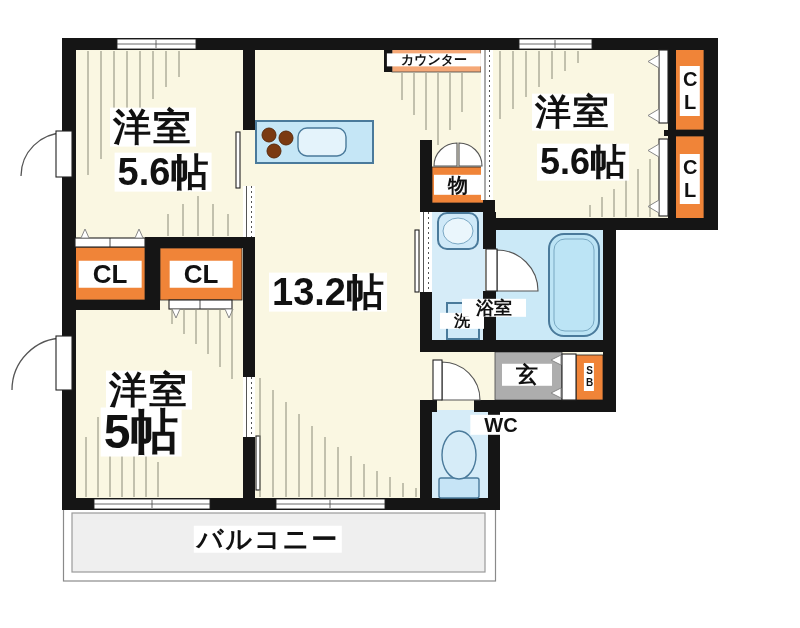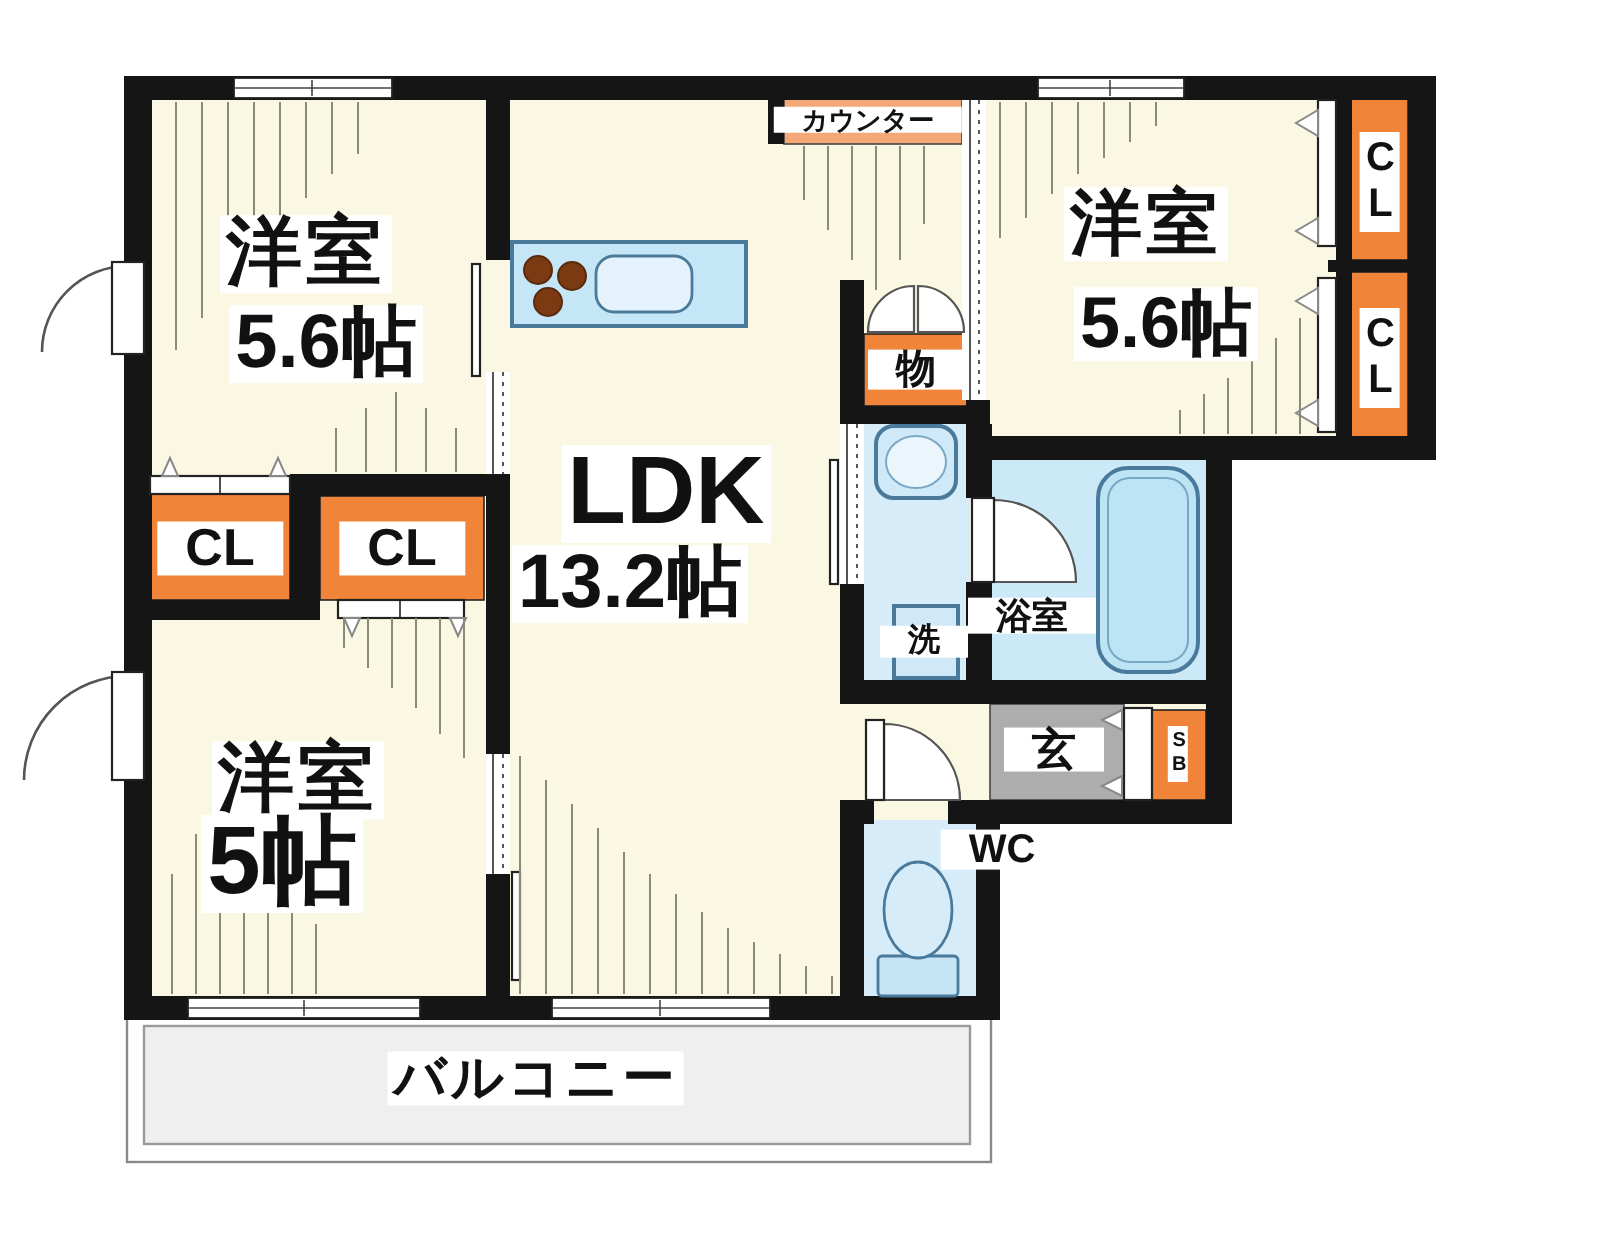--- a/index.html
+++ b/index.html
@@ -192,30 +192,29 @@
 
   <div class="lbl" style="left:153px;top:127px;font-size:38px;letter-spacing:2px;">洋室</div>
   <div class="lbl" style="left:163px;top:172px;font-size:38px;">5.6帖</div>
 
   <div class="lbl" style="left:573px;top:112px;font-size:36px;letter-spacing:2px;">洋室</div>
   <div class="lbl" style="left:583px;top:162px;font-size:36px;">5.6帖</div>
 
   <div class="lbl" style="left:149px;top:390px;font-size:38px;letter-spacing:2px;">洋室</div>
   <div class="lbl" style="left:141px;top:432px;font-size:48px;">5帖</div>
 
-  <div class="lbl" style="left:333px;top:247px;font-size:48px;">LDK</div>
-  <div class="lbl" style="left:315px;top:292px;font-size:38px;">13.2帖</div>
+  <div class="lbl" style="left:328px;top:292px;font-size:38px;">13.2帖</div>
 
   <div class="lbl" style="left:268px;top:539px;font-size:26px;letter-spacing:2px;text-align:right;">バルコニー</div>
 
   <div class="lbl nopad" style="left:434px;top:60px;font-size:13px;">カウンター</div>
 
   <div class="lbl nopad" style="left:458px;top:185px;font-size:20px;">物</div>
   <div class="lbl nopad" style="left:462px;top:321px;font-size:16px;">洗</div>
-  <div class="lbl nopad" style="left:516px;top:308px;font-size:18px;">浴室</div>
+  <div class="lbl nopad" style="left:494px;top:308px;font-size:18px;">浴室</div>
   <div class="lbl nopad" style="left:527px;top:375px;font-size:22px;">玄</div>
   <div class="lbl nopad vert" style="left:589px;top:377px;font-size:10px;">SB</div>
   <div class="lbl nopad" style="left:457px;top:425px;font-size:20px;margin-left:44px;">WC</div>
 
   <div class="lbl nopad" style="left:110px;top:274px;font-size:26px;">CL</div>
   <div class="lbl nopad" style="left:201px;top:274px;font-size:26px;">CL</div>
   <div class="lbl nopad vert" style="left:690px;top:91px;font-size:20px;">CL</div>
   <div class="lbl nopad vert" style="left:690px;top:179px;font-size:20px;">CL</div>
 </div>
 

